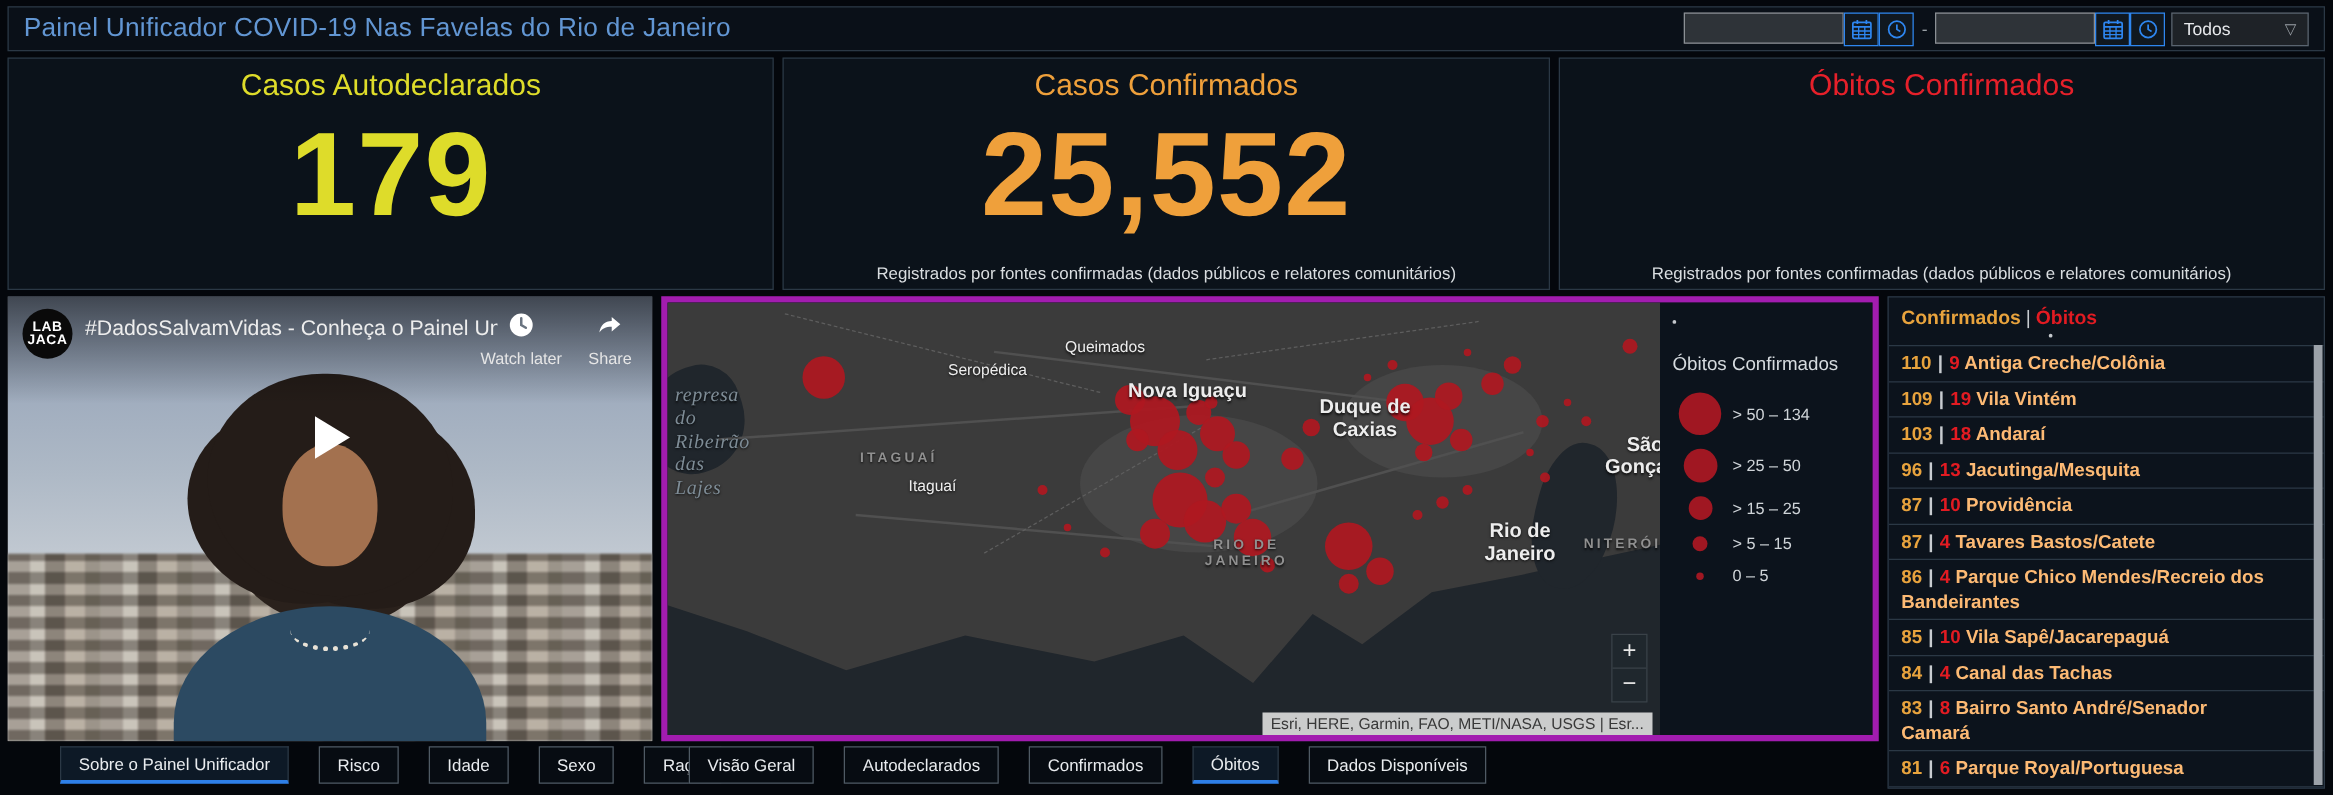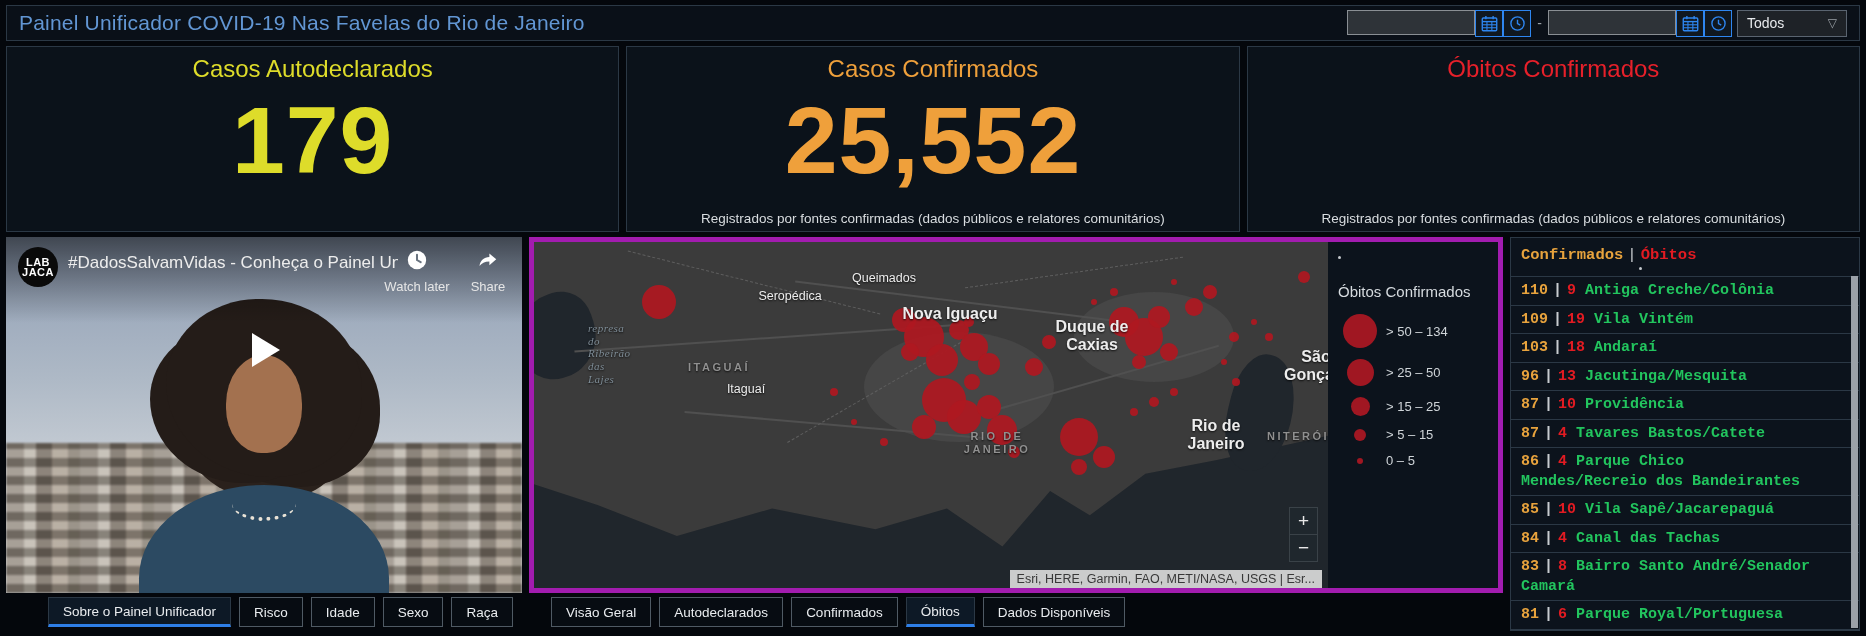--- a/index.html
+++ b/index.html
@@ -20,21 +20,21 @@
   .stats{display:flex;gap:7px;height:186px;flex:0 0 186px;}
   .stat-card{flex:1;position:relative;border:1px solid #2b3845;background:#0b121a;display:flex;flex-direction:column;align-items:center;box-sizing:border-box;}
   .stat-title{margin-top:8px;font-size:24px;color:var(--c);}
   .stat-value{margin-top:10px;font-size:95px;font-weight:700;line-height:1;letter-spacing:1px;color:var(--c);}
   .stat-caption{position:absolute;bottom:5px;font-size:13.5px;color:#d9dde0;white-space:nowrap;}
 
   
   .main{flex:1;display:flex;gap:7px;min-height:0;}
   .col-left{width:516px;flex:0 0 516px;display:flex;flex-direction:column;}
   .col-mid{flex:1;display:flex;flex-direction:column;min-width:0;}
-  .col-right{width:350px;flex:0 0 350px;font-family:Liberation Mono, monospace;}
+  .col-right{width:350px;flex:0 0 350px;}
 
   
   .video-panel{height:356px;flex:0 0 356px;position:relative;background:#000;overflow:hidden;cursor:pointer;}
   .video-scene{position:absolute;inset:0;background:linear-gradient(180deg,#8e9db4 0%,#aeb9c6 40%,#c9cfd6 66%,#cfd3d8 100%);}
   .favela{position:absolute;left:0;right:0;bottom:0;height:150px;opacity:.95;filter:blur(1px);
     background:
       repeating-linear-gradient(0deg, rgba(20,15,10,.35) 0 9px, rgba(255,255,255,.12) 9px 18px),
       repeating-linear-gradient(90deg,#9a9186 0 18px,#c2bbb0 18px 30px,#7a7065 30px 46px,#b0a496 46px 62px,#8b8275 62px 74px);}
   .hair{position:absolute;left:50%;top:62px;transform:translateX(-50%);width:196px;height:178px;background:#241c18;border-radius:48% 52% 46% 54%;
     box-shadow:-26px 16px 0 -10px #241c18,26px 18px 0 -8px #241c18,0 36px 0 -12px #2a211c;}
@@ -57,21 +57,21 @@
     clip-path:polygon(0 70%,8% 76%,18% 85%,30% 77%,43% 83%,52% 77%,59% 88%,65% 72%,70% 79%,77% 67%,86% 63%,100% 56%,100% 100%,0 100%);}
   .bay{position:absolute;left:694px;top:112px;width:64px;height:118px;background:#20262c;border-radius:45% 55% 50% 50%;transform:rotate(14deg);}
   .lake{position:absolute;left:-18px;top:52px;width:80px;height:84px;background:#20262c;border-radius:60% 40% 55% 45%;transform:rotate(-18deg);}
   .land-light{position:absolute;background:#464646;border-radius:50%;}
   .road{position:absolute;background:#505050;height:2px;}
   .border-dash{position:absolute;border-top:1px dashed #5e5e5e;}
   .bubble{position:absolute;border-radius:50%;background:#ae1820;opacity:.93;}
   .map-label{position:absolute;transform:translate(-50%,-50%);color:#ededed;font-size:12.5px;text-align:center;white-space:pre-line;text-shadow:0 1px 2px rgba(0,0,0,.8);line-height:1.15;}
   .map-label.city-bold{font-size:16px;font-weight:bold;}
   .map-label.region{color:#909090;font-size:11px;font-weight:bold;letter-spacing:2.5px;}
-  .map-label.water{color:#7e8c96;font-style:italic;font-size:11px;font-family:"Liberation Serif",serif;text-align:left;transform:translate(0,-50%);letter-spacing:.5px;margin-left:48px;}
+  .map-label.water{color:#7e8c96;font-style:italic;font-size:16px;font-family:"Liberation Serif",serif;text-align:left;transform:translate(0,-50%);letter-spacing:.5px;}
   .zoom-ctrl{position:absolute;right:10px;bottom:26px;width:27px;background:#1f272d;border:1px solid #3a4248;}
   .zoom-btn{height:26px;display:flex;align-items:center;justify-content:center;color:#e8e8e8;font-size:19px;cursor:pointer;}
   .zoom-btn + .zoom-btn{border-top:1px solid #3a4248;}
   .attribution{position:absolute;right:6px;bottom:0;background:rgba(218,218,218,.92);color:#383838;font-size:12.5px;padding:2px 7px;white-space:nowrap;}
 
   .legend-panel{width:170px;flex:0 0 170px;background:#0c131c;box-sizing:border-box;padding:14px 6px 0 10px;position:relative;}
   .mini-dot{width:3px;height:3px;border-radius:50%;background:#c5c9cd;}
   .legend-title{margin-top:24px;margin-bottom:14px;color:#d6dbdf;font-size:15px;}
   .legend-item{display:flex;align-items:center;margin-bottom:11px;}
   .legend-circle-box{width:44px;display:flex;align-items:center;justify-content:center;flex:0 0 44px;}
@@ -83,26 +83,26 @@
   .rank-header{padding:8px 10px 2px;font-size:15.5px;font-weight:bold;}
   .rank-header .c{color:#e8a33d;}
   .rank-header .p{color:#c8ccd0;font-weight:normal;padding:0 4px;}
   .rank-header .d{color:#e21b22;}
   .rank-dot{position:absolute;left:128px;top:29px;}
   .rank-rows{margin-top:10px;}
   .rank-row{border-top:1px solid #2b3845;padding:4px 46px 4px 10px;font-size:15px;font-weight:bold;line-height:1.3;cursor:pointer;}
   .rank-row .nc{color:#e8a33d;}
   .rank-row .pipe{color:#c8ccd0;padding:0 5px;}
   .rank-row .nd{color:#e21b22;}
-  .rank-row .nm{color:#22c55e;}
+  .rank-row .nm{color:#fdba74;}
   .scrollbar{position:absolute;right:1px;top:38px;bottom:2px;width:7px;background:#1a222c;}
   .scroll-thumb{position:absolute;left:0;right:0;top:0;bottom:0;background:#9ba1a8;}
 
   
-  .tabs{display:flex;gap:8px;margin-top:4px;height:30px;align-items:stretch;}
+  .tabs{display:flex;gap:24px;margin-top:4px;height:30px;align-items:stretch;}
   .tabs.left-tabs{margin-left:42px;}
   .tabs.mid-tabs{margin-left:22px;}
   .tab{box-sizing:border-box;border:1px solid #4f5a64;background:#070c12;color:#e9ecef;font-size:13.5px;padding:0 14px;display:flex;align-items:center;cursor:pointer;white-space:nowrap;}
   .tab.active{background:#0d1926;border:1px solid #2b3845;border-bottom:3px solid #2e7fe8;}
 </style>
 </head>
 <body>
 
 <div class="page">
 

